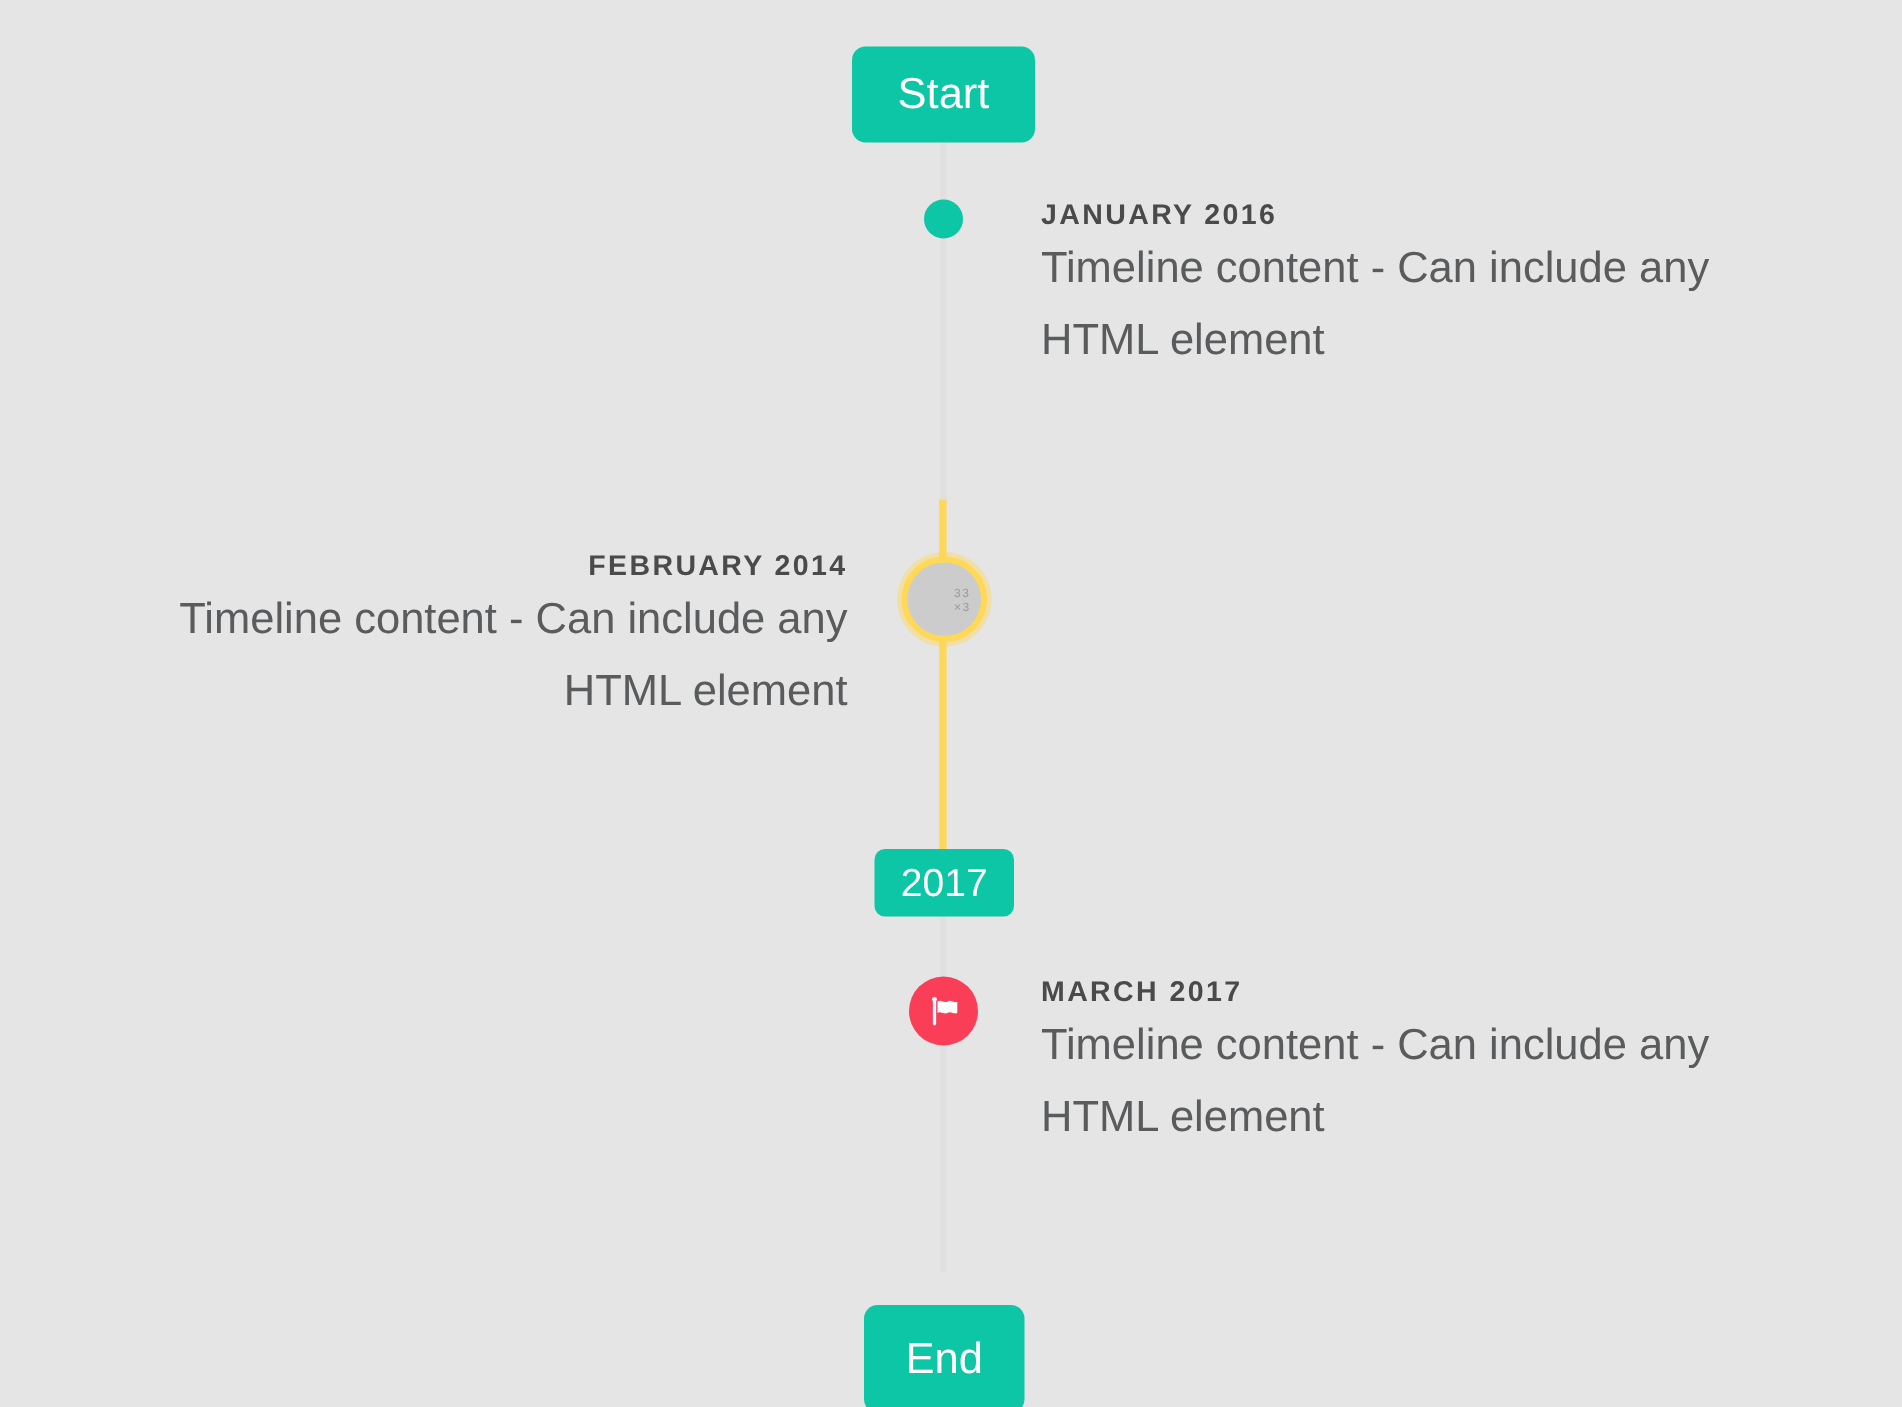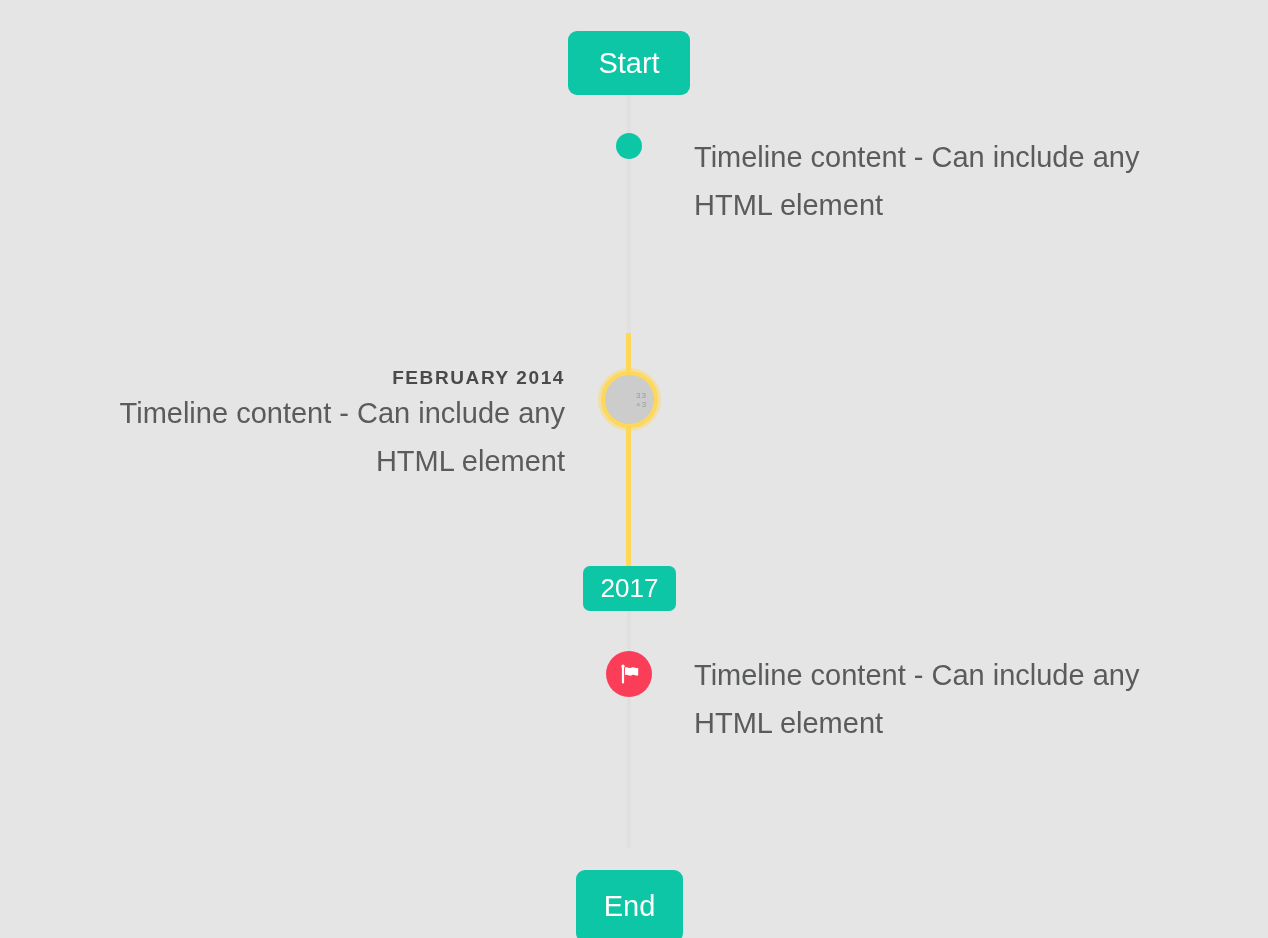--- a/index.html
+++ b/index.html
@@ -62,20 +62,21 @@
 <div class="stage">
 
   <div class="seg seg-gray seg1"></div>
   <div class="seg seg-yellow seg2"></div>
   <div class="seg seg-gray seg3"></div>
 
   <button class="tl-btn btn-start">Start</button>
 
   <div class="marker-dot"></div>
   <div class="event event-right ev-jan">
+    <div class="date">JANUARY 2016</div>
     <div class="content">Timeline content - Can include any HTML element</div>
   </div>
 
   <div class="marker-image">
     <span class="ph-text">33 ×3</span>
   </div>
   <div class="event event-left ev-feb">
     <div class="date">FEBRUARY 2014</div>
     <div class="content">Timeline content - Can include any HTML element</div>
   </div>
@@ -85,18 +86,19 @@
   <div class="marker-flag">
     <span style="display:flex;">
       <svg width="24" height="24" viewBox="0 0 24 24" fill="none">
         <circle cx="6" cy="4.2" r="1.6" fill="#ffffff"></circle>
         <path d="M6 4.2 V20.5" stroke="#ffffff" stroke-width="2.2" stroke-linecap="round"></path>
         <path d="M8 5.6 C10.4 4.1 12.4 7.1 14.8 5.6 C17.2 4.1 19.2 7.1 21.2 5.8 L21.2 13.2 C19.2 14.7 17.2 11.7 14.8 13.2 C12.4 14.7 10.4 11.7 8 13.2 Z" fill="#ffffff"></path>
       </svg>
     </span>
   </div>
   <div class="event event-right ev-mar">
+    <div class="date">MARCH 2017</div>
     <div class="content">Timeline content - Can include any HTML element</div>
   </div>
 
   <button class="tl-btn btn-end">End</button>
 
 </div>
 
 </body></html>

